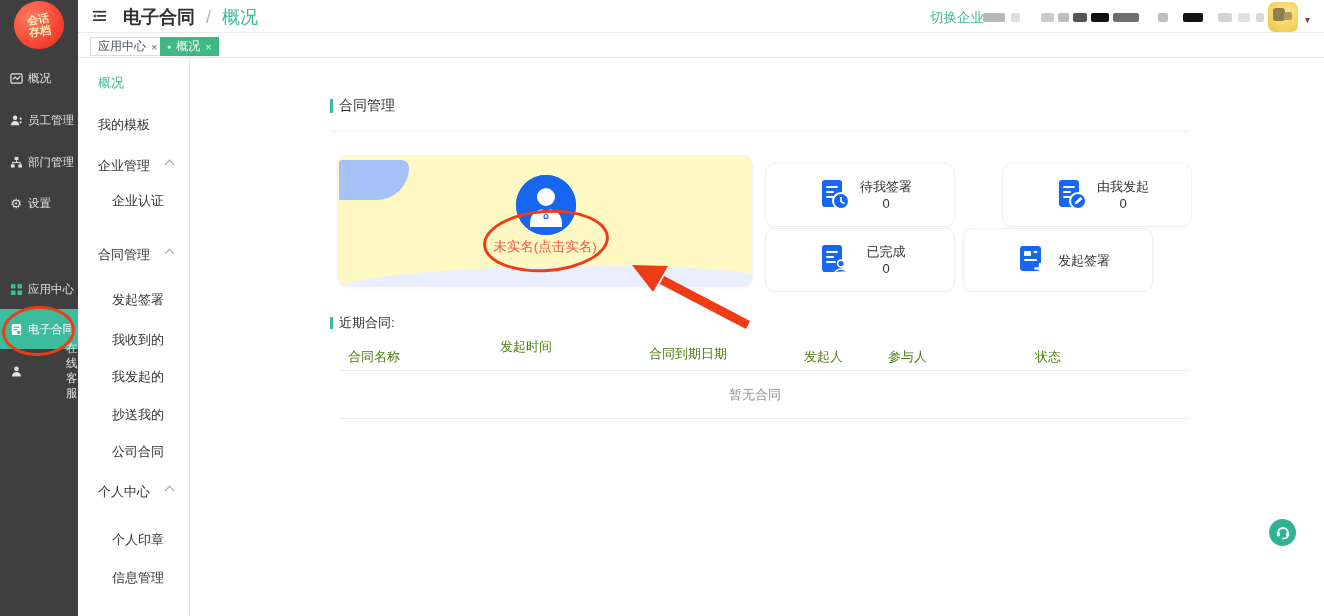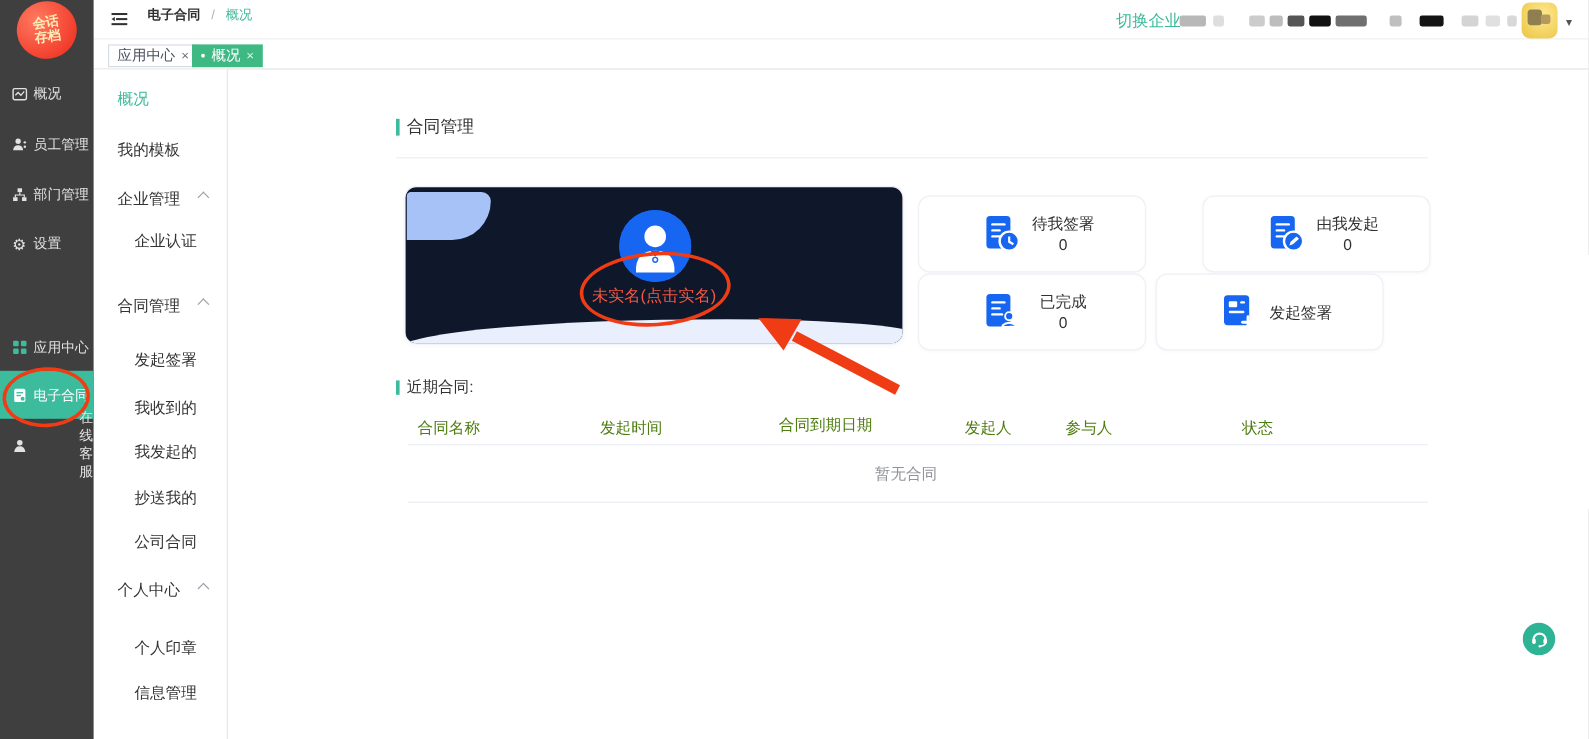--- a/index.html
+++ b/index.html
@@ -27,21 +27,21 @@
   .sitem.lvl1 { left:20px; }
   .sitem.lvl2 { left:34px; }
   .sitem.active { color:#3cb99a; }
   .scaret { position:absolute; left:88px; width:7px; height:7px; border-left:1.5px solid #9aa0a8;
             border-top:1.5px solid #9aa0a8; transform:rotate(45deg); margin-top:4px; }
 
   
   .header { position:absolute; left:78px; top:0; width:1246px; height:33px; background:#fff;
             border-bottom:1px solid #ececec; z-index:3; }
   .collapse { position:absolute; left:14px; top:9px; cursor:pointer; }
-  .crumb { position:absolute; left:45px; top:5px; font-size:11px; }
+  .crumb { position:absolute; left:45px; top:5px; font-size:18px; }
   .crumb .app { color:#303133; font-weight:bold; }
   .crumb .sep { color:#b0b4ba; margin:0 6px; }
   .crumb .page { color:#3cb99a; }
   .switch { position:absolute; left:852px; top:9px; color:#3cb99a; font-size:13.5px; cursor:pointer; }
   .redact { position:absolute; top:13px; height:9px; border-radius:2px; filter:blur(0.6px); }
   .avatar { position:absolute; left:1190px; top:2px; width:30px; height:30px; border-radius:7px;
             background:radial-gradient(circle at 60% 35%, #ffe98e, #edc94e 85%); overflow:hidden; cursor:pointer; filter:blur(0.4px); }
   .avatar .blot1 { position:absolute; left:5px; top:6px; width:12px; height:13px; background:#8f7e50; border-radius:3px; }
   .avatar .blot2 { position:absolute; left:16px; top:10px; width:8px; height:8px; background:#b49a5e; border-radius:2px; }
   .ava-caret { position:absolute; left:1227px; top:14px; font-size:10px; color:#555; cursor:pointer; }
@@ -55,21 +55,21 @@
   .tab.green { background:#3eb983; color:#fff; }
   .tab .dot { font-size:7px; line-height:1; }
   .tab .x { font-size:11px; opacity:.85; cursor:pointer; }
 
   
   .main { position:absolute; left:191px; top:58px; width:1133px; height:558px; background:#fff; }
   .sec-title { position:absolute; font-size:14px; color:#303133; display:flex; align-items:center; gap:6px; }
   .sec-bar { width:3px; height:14px; background:#3cbc9d; display:inline-block; }
   .hr { position:absolute; height:1px; background:#ebeef5; }
 
-  .bigcard { position:absolute; left:146px; top:97px; width:416px; height:132px; background:#0f172a;
+  .bigcard { position:absolute; left:146px; top:97px; width:416px; height:132px; background:#fef9c3;
              border:1px solid #f0f2f7; border-radius:10px; overflow:hidden; box-shadow:0 1px 4px rgba(30,60,120,.04); }
   .blob { position:absolute; left:1px; top:4px; width:70px; height:40px; background:#a7c2f7;
           border-radius:8px 18px 75px 0; }
   .wave { position:absolute; left:-8px; bottom:-6px; width:440px; height:26px; background:#e9effc;
           border-radius:100% 60% 0 0 / 160% 90% 0 0; }
   .bigavatar { position:absolute; left:178px; top:19px; width:60px; height:60px; border-radius:50%;
                background:#1666f2; display:flex; align-items:center; justify-content:center; cursor:pointer; }
   .realname { position:absolute; left:0; top:82px; width:100%; text-align:center; font-size:13.5px; color:#f25742; cursor:pointer; }
 
   .statcard { position:absolute; width:190px; height:64px; background:#fff; border:1px solid #eef0f5;
@@ -342,21 +342,21 @@
         <div>发起签署</div>
       </span>
     </div>
 
     <div class="sec-title" style="left:139px; top:256px; font-size:13px;">
       <span class="sec-bar" style="height:12px;"></span>
       <span>近期合同:</span>
     </div>
 
     <span class="thead" style="left:157px; top:290px;">合同名称</span>
-    <span class="thead" style="left:309px; top:290px;">发起时间</span>
+    <span class="thead" style="left:309px; top:280px;">发起时间</span>
     <span class="thead" style="left:458px; top:287px;">合同到期日期</span>
     <span class="thead" style="left:613px; top:290px;">发起人</span>
     <span class="thead" style="left:697px; top:290px;">参与人</span>
     <span class="thead" style="left:844px; top:290px;">状态</span>
 
     <div class="hr" style="left:149px; top:312px; width:850px;"></div>
     <div class="empty" style="left:538px; top:328px;">暂无合同</div>
     <div class="hr" style="left:149px; top:360px; width:850px;"></div>
   </div>
 

